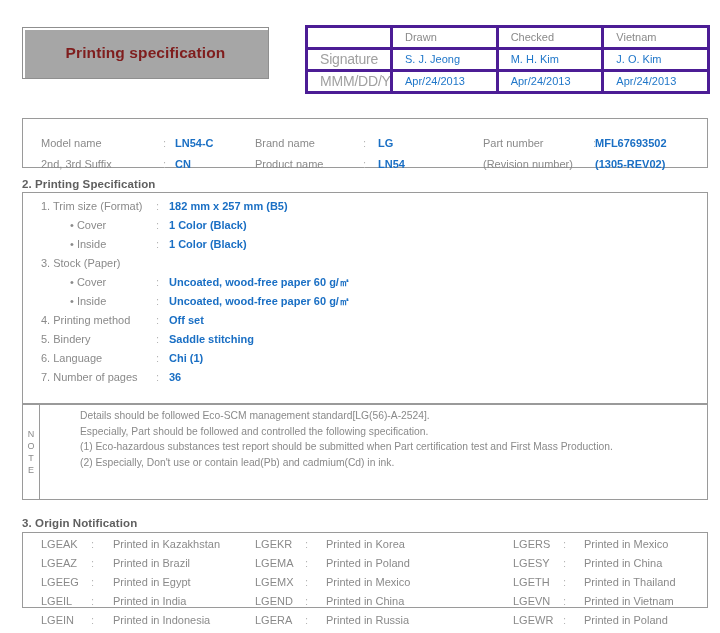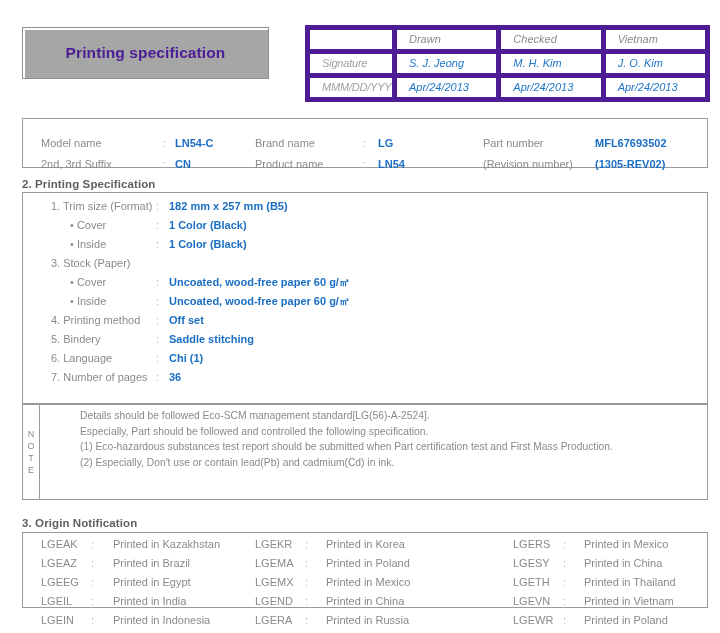--- a/index.html
+++ b/index.html
@@ -30,48 +30,47 @@
     width: 245px;
     height: 50px;
     background: #a6a6a6;
     border: 1px solid #8f8f8f;
     box-shadow: 2px 2px 0 #ffffff inset;
     display: flex;
     align-items: center;
     justify-content: center;
   }
   .title-banner span {
-    color: #4c1d95;
+    color: #7f1d1d;
     font-size: 15.5px;
     font-weight: bold;
     letter-spacing: 0.1px;
   }
 
   .approval-table {
     position: absolute;
     left: 305px;
     top: 25px;
     width: 405px;
     border-collapse: collapse;
     table-layout: fixed;
   }
   .approval-table td {
-    border: 5px solid #4c1d95;
+    border: 3px solid #4c1d95;
     height: 19px;
     padding: 0 0 0 12px;
     font-size: 11px;
     vertical-align: middle;
     line-height: 19px;
     white-space: nowrap;
     overflow: hidden;
-    font-style: italic;
   }
   .approval-table .c-label {
     width: 70px;
-    font-size: 11px;
+    font-size: 14px;
     color: #a0a0a0;
     letter-spacing: -0.2px;
   }
   .approval-table .c-head {
     color: #8a8a8a;
     font-size: 11px;
   }
   .approval-table .c-val {
     color: #2077c9;
     font-size: 11px;
@@ -126,21 +125,21 @@
     position: relative;
     height: 19px;
     line-height: 19px;
     font-size: 11px;
     white-space: nowrap;
   }
   .spec-label {
     position: absolute;
     color: #8a8a8a;
   }
-  .spec-label.lvl1 { left: 28px; }
+  .spec-label.lvl1 { left: 18px; }
   .spec-label.lvl2 { left: 47px; }
   .spec-colon {
     position: absolute;
     left: 133px;
     color: #b5b5b5;
   }
   .spec-value {
     position: absolute;
     left: 146px;
     color: #1a6fc4;

